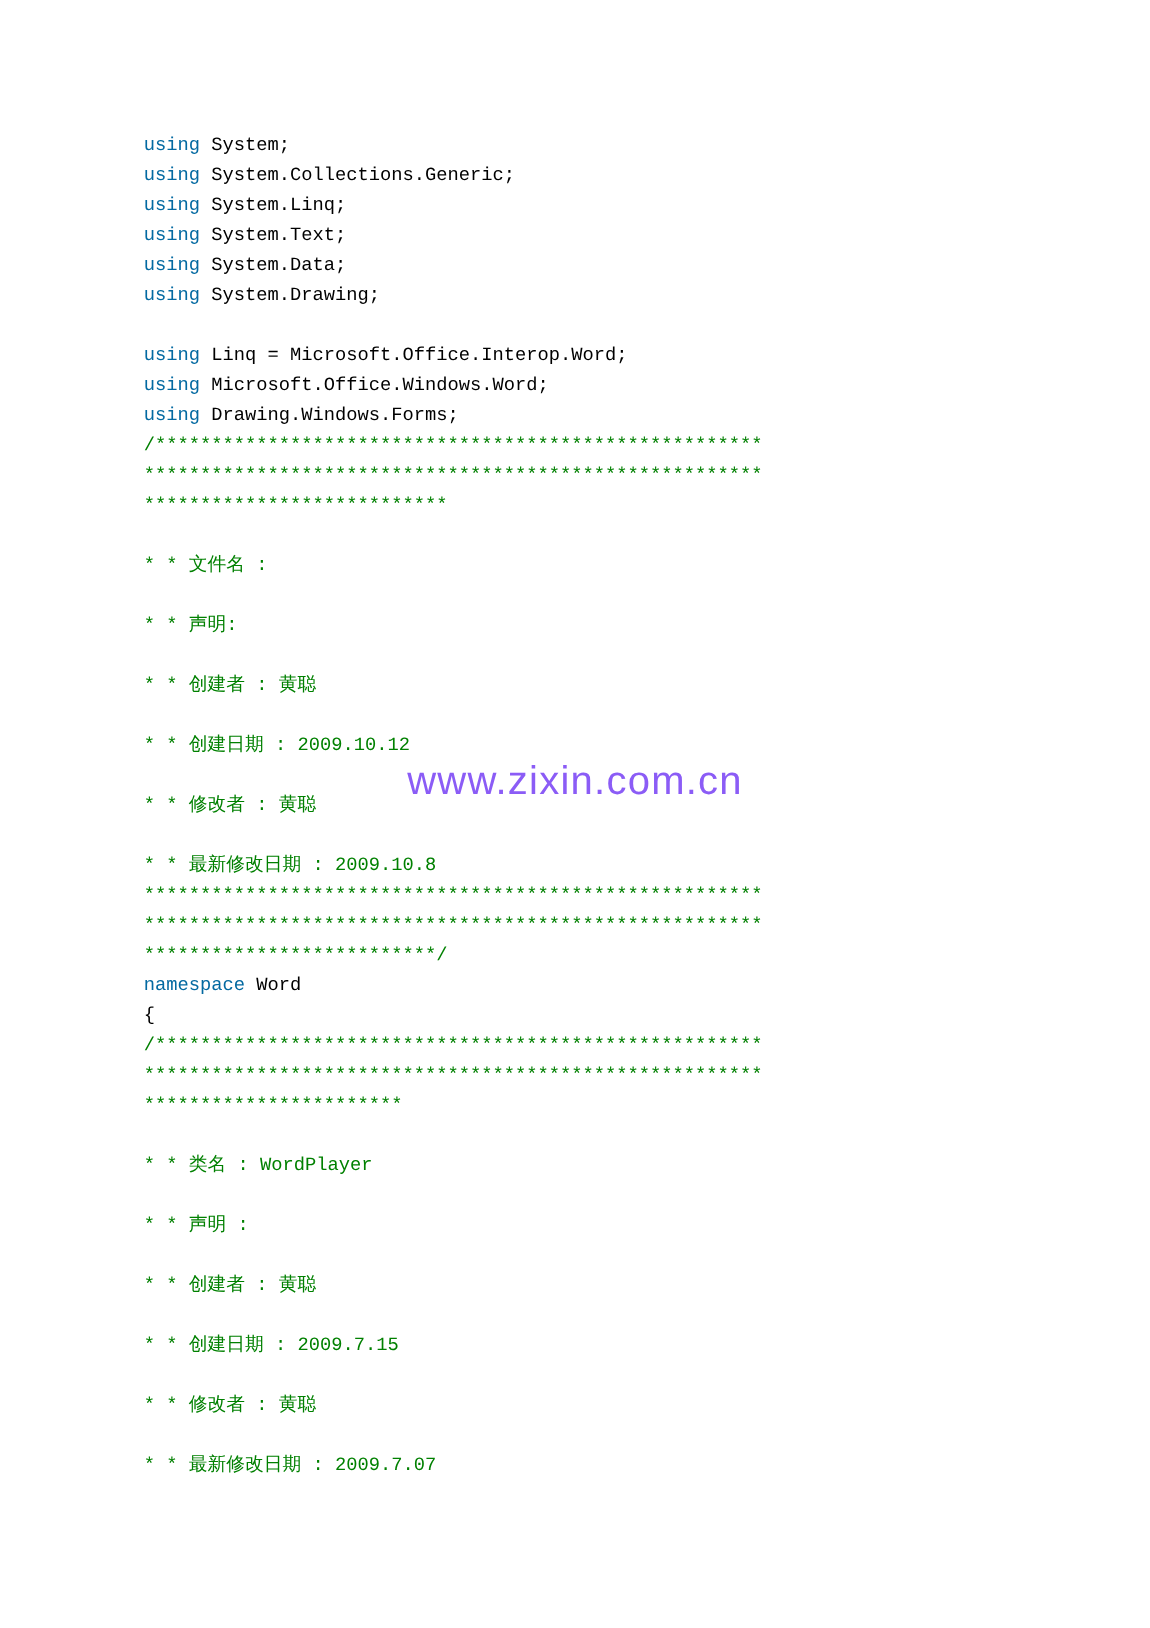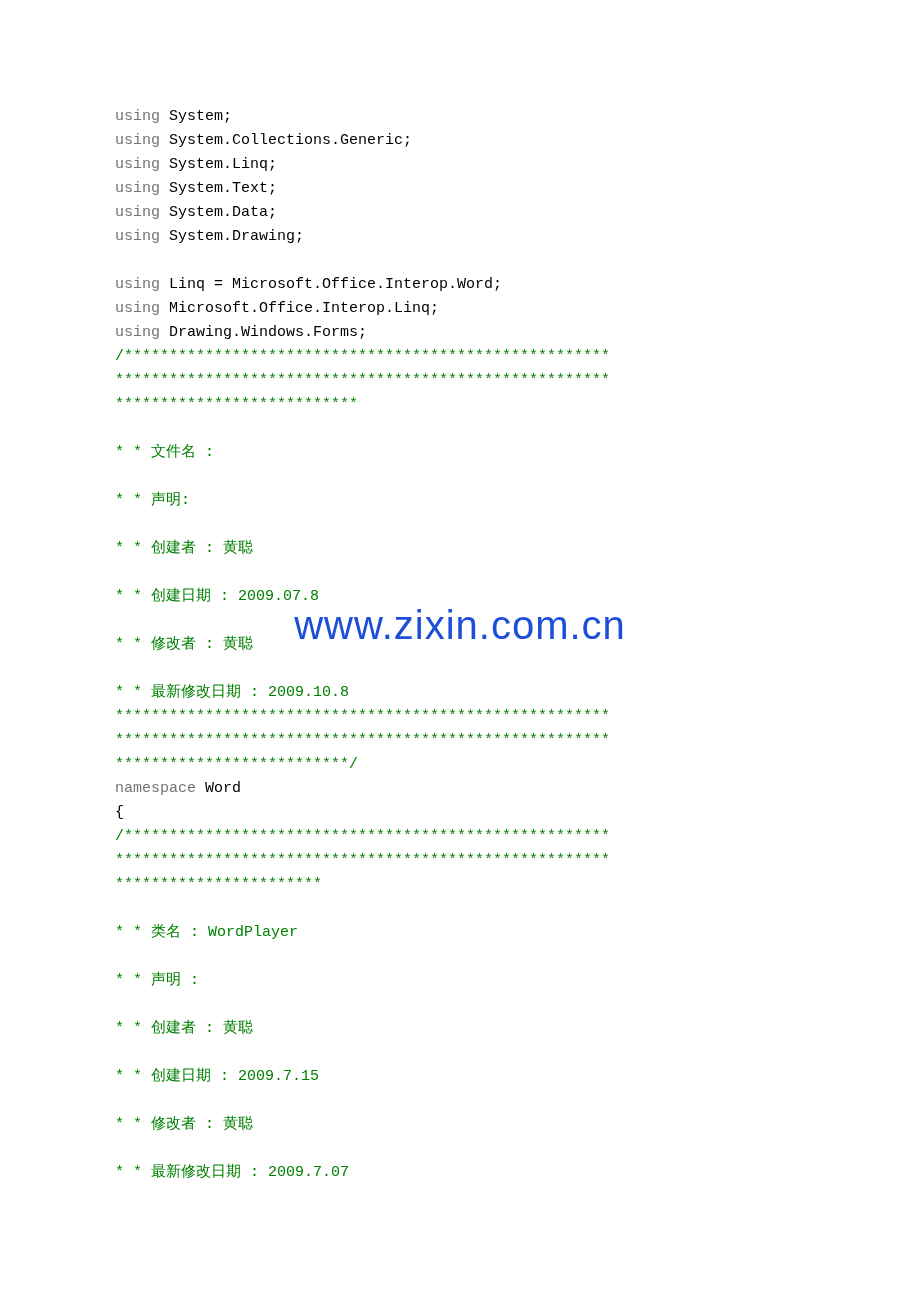--- a/index.html
+++ b/index.html
@@ -17,65 +17,65 @@
     padding: 105px 115px 40px 115px;
     box-sizing: border-box;
     position: relative;
   }
   .watermark {
     position: absolute;
     top: 48%;
     left: 50%;
     transform: translate(-50%, -50%);
     font-family: Arial, sans-serif;
-    font-size: 40px;
+    font-size: 32px;
     font-weight: 400;
-    color: #1d4ed8;
+    color: #8b5cf6;
     letter-spacing: 1px;
     pointer-events: none;
     user-select: none;
     white-space: nowrap;
   }
   pre.code {
     margin: 0;
     white-space: pre-wrap;
     word-break: break-all;
     font-family: "Courier New", Consolas, monospace;
   }
-  .kw { color: #737373; }
+  .kw { color: #0369a1; }
   .cm { color: #008000; }
   .txt { color: #000000; margin-top: 48px; }
 </style>
 </head>
 <body>
 
 <div class="page">
   <div class="watermark">www.zixin.com.cn</div>
 
   <pre class="code"><span class="kw">using</span><span class="txt"> System;</span>
 <span class="kw">using</span><span class="txt"> System.Collections.Generic;</span>
 <span class="kw">using</span><span class="txt"> System.Linq;</span>
 <span class="kw">using</span><span class="txt"> System.Text;</span>
 <span class="kw">using</span><span class="txt"> System.Data;</span>
 <span class="kw">using</span><span class="txt"> System.Drawing;</span>
 
 <span class="kw">using</span><span class="txt"> Linq = Microsoft.Office.Interop.Word;</span>
-<span class="kw">using</span><span class="txt"> Microsoft.Office.Interop.Linq;</span>
+<span class="kw">using</span><span class="txt"> Microsoft.Office.Windows.Word;</span>
 <span class="kw">using</span><span class="txt"> Drawing.Windows.Forms;</span>
 <span class="cm">/******************************************************</span>
 <span class="cm">*******************************************************</span>
 <span class="cm">***************************</span>
 
 <span class="cm">* * 文件名 :</span>
 
 <span class="cm">* * 声明:</span>
 
 <span class="cm">* * 创建者 : 黄聪</span>
 
-<span class="cm">* * 创建日期 : 2009.07.8</span>
+<span class="cm">* * 创建日期 : 2009.10.12</span>
 
 <span class="cm">* * 修改者 : 黄聪</span>
 
 <span class="cm">* * 最新修改日期 : 2009.10.8</span>
 <span class="cm">*******************************************************</span>
 <span class="cm">*******************************************************</span>
 <span class="cm">**************************/</span>
 <span class="kw">namespace</span><span class="txt"> Word</span>
 <span class="txt">{</span>
 <span class="cm">/******************************************************</span>

